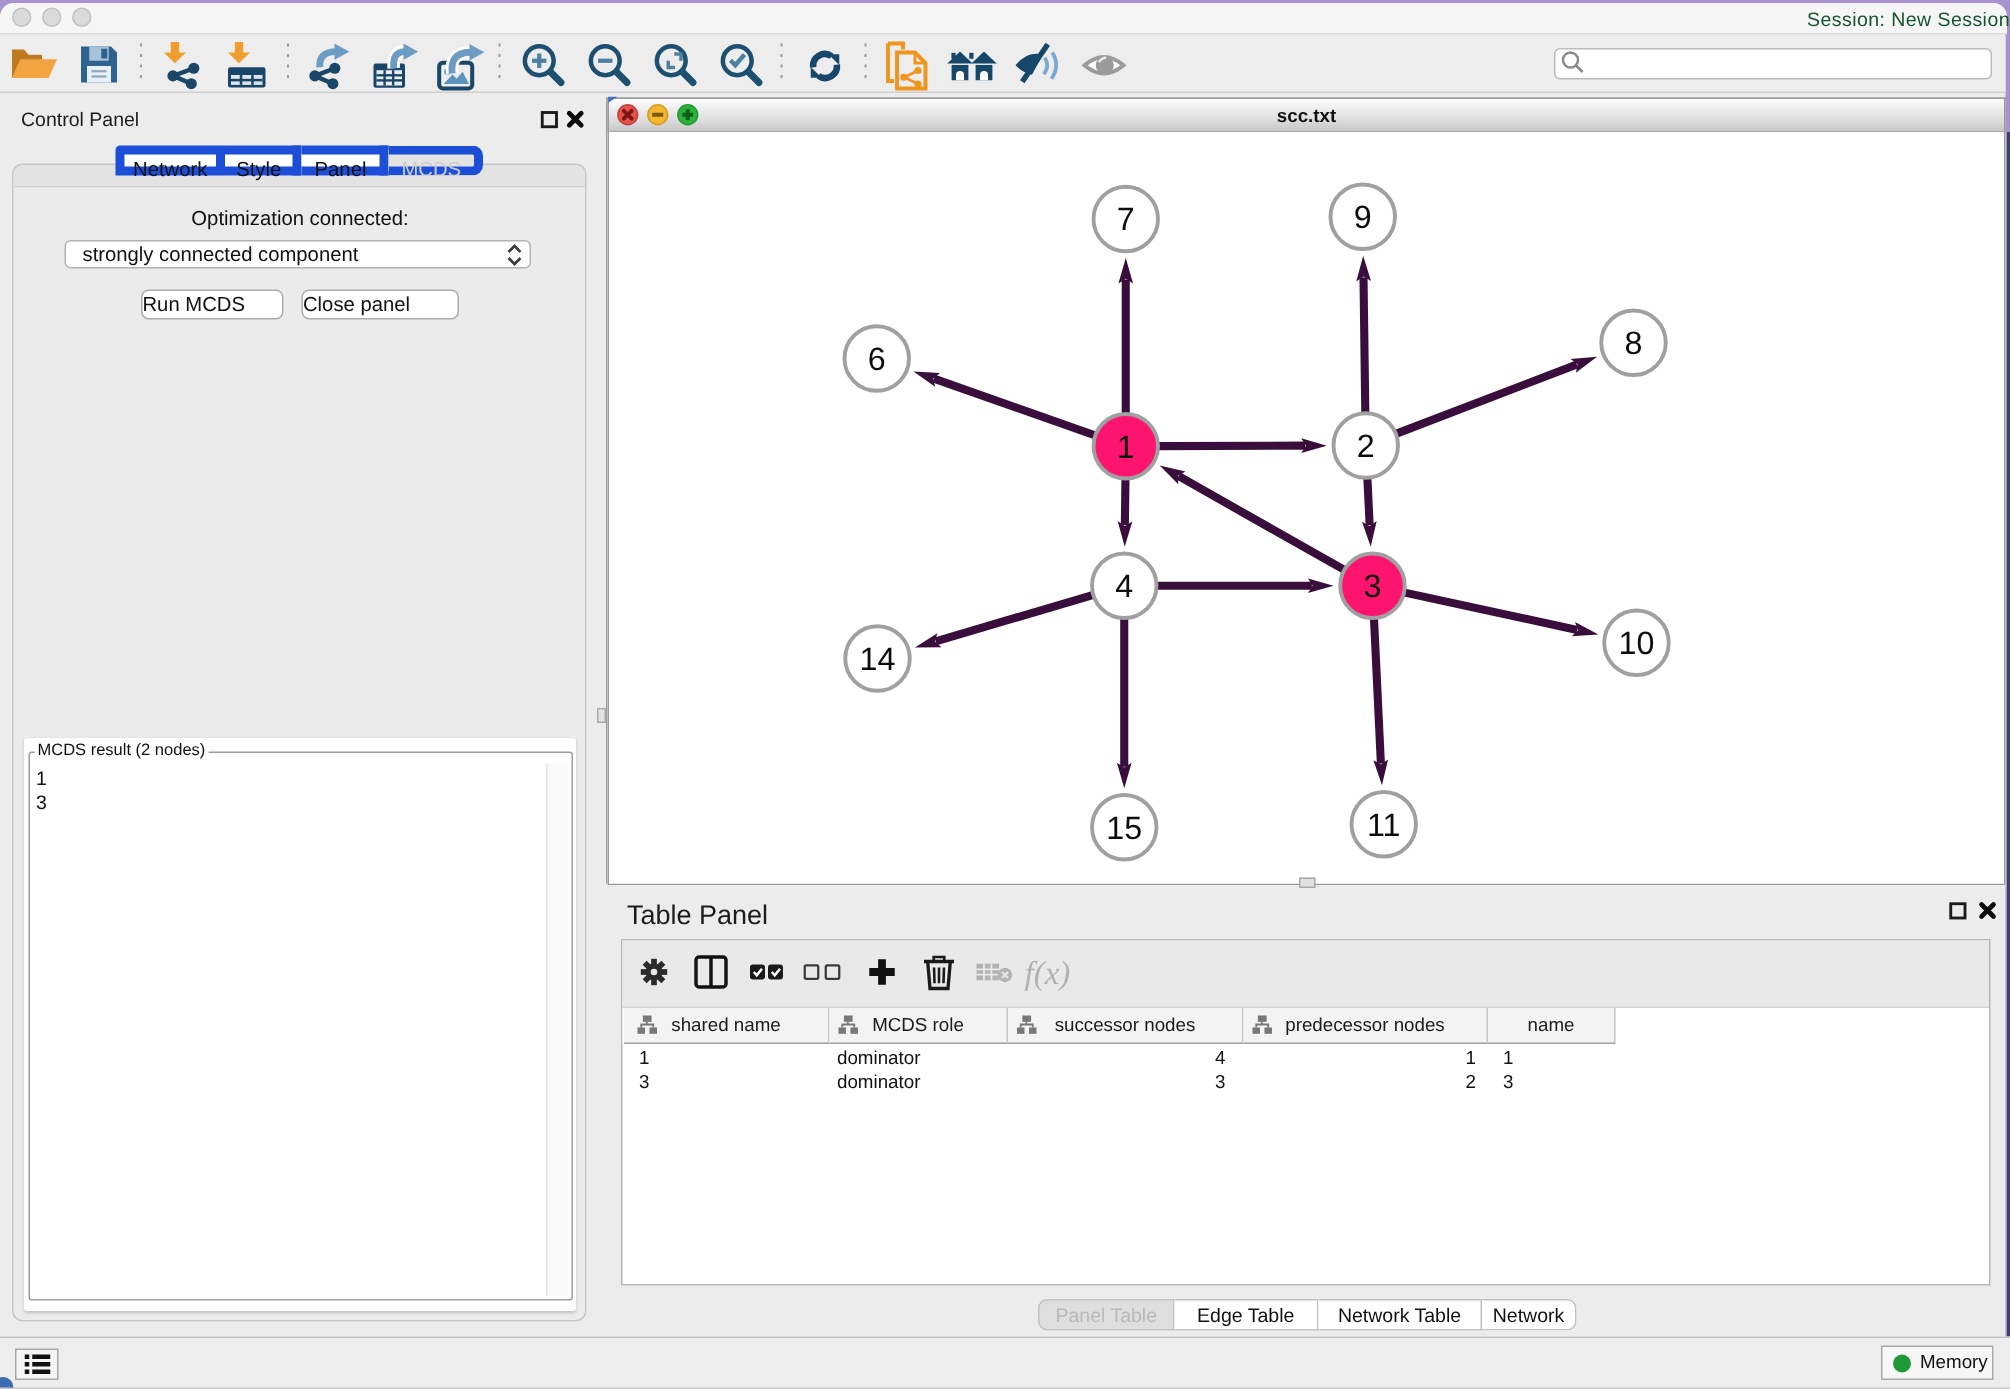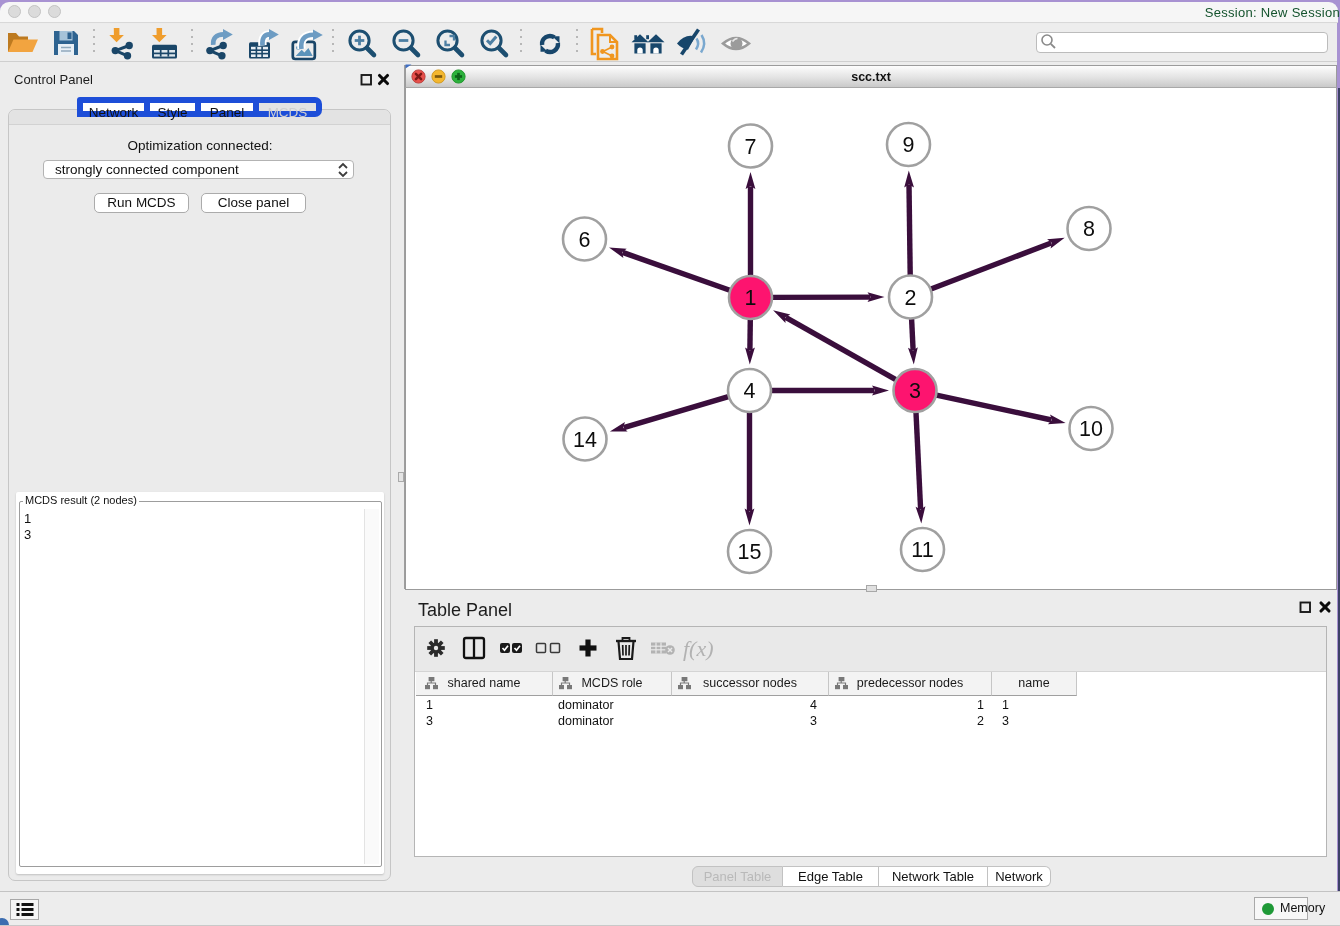--- a/index.html
+++ b/index.html
@@ -15,21 +15,21 @@
 #toolbar{left:0;top:24px;width:1337px;height:38px;background:#ededed;border-bottom:1px solid #cfcfcf}
 #searchbox{position:absolute;left:1036px;top:32px;width:292px;height:21px;background:#fff;border:1px solid #bcbcbc;border-radius:4px}
 
 #cpanel-title{left:14px;top:72px;font-size:13px;color:#1c1c1c}
 #cp-box{left:8px;top:109px;width:383px;height:772px;background:#ebebeb;border:1px solid #c6c6c6;border-radius:7px}
 #cp-topstrip{left:9px;top:110px;width:381px;height:15px;background:#e3e3e3;border-bottom:1px solid #d2d2d2;border-radius:7px 7px 0 0}
 .tab{position:absolute;top:97px;height:20px;background:#fff;border:6px solid #1d4ed8;font-size:13.5px;color:#111;text-align:center;line-height:19px}
 #tab-mcds{background:#e3e3e3;color:#cfcfcf;border-radius:0 7px 7px 0}
 #optlabel{left:0px;top:138px;width:400px;text-align:center;font-size:13.5px;color:#111}
 #selbox{left:43px;top:160px;width:311px;height:19px;background:#fff;border:1px solid #b3b3b3;border-radius:4px;font-size:13.5px;color:#111;line-height:17px;padding-left:11px}
-.btn{position:absolute;top:193px;height:20px;background:#fff;border:1px solid #ababab;border-radius:5px;font-size:13.5px;color:#111;text-align:center;line-height:18px}
+.btn{position:absolute;top:193px;height:20px;background:#fff;border:1px solid #ababab;border-radius:5px;font-size:13.5px;color:#111;line-height:18px}
 #fswrap{left:16px;top:492px;width:368px;height:382px;background:#fff;border-radius:2px;box-shadow:0 1px 2px rgba(0,0,0,0.18)}
 #fieldset{left:19px;top:501px;width:363px;height:366px;border:1px solid #9d9d9d;border-radius:2px}
 #fslegend{left:23px;top:494px;background:#ffffff;padding:0 2px;font-size:11px;color:#111}
 #fstext{left:21px;top:508px;width:359px;height:357px;background:#fff;font-size:13px;color:#111;line-height:16px;padding:3px 0 0 3px}
 #fsscroll{left:364px;top:509px;width:15px;height:355px;background:#fafafa;border-left:1px solid #e3e3e3}
 
 #vline{left:404px;top:65px;width:1px;height:524px;background:#9e9e9e}
 #vgrip{left:398px;top:472px;width:6px;height:10px;background:#e4e4e4;border:1px solid #aaa}
 
 #nframe{left:405px;top:65px;width:932px;height:525px;border:1px solid #9b9b9b;background:#fff}
@@ -44,21 +44,21 @@
 #tp-headrow{left:415px;top:672px;width:911px;height:24px;background:#fff}
 .hcell{position:absolute;top:672px;height:24px;background:#f3f3f3;border-right:1px solid #c6c6c6;border-bottom:1px solid #9f9f9f;font-size:12.5px;color:#1a1a1a;text-align:center;line-height:22px}
 .rtxt{position:absolute;font-size:12.5px;color:#111}
 
 .btab{position:absolute;top:866px;height:21px;background:#fff;border:1px solid #c2c2c2;font-size:13px;color:#111;text-align:center;line-height:19px}
 #btab-node{background:#dedede;color:#b9b9b9;border-radius:6px 0 0 6px}
 #btab-motifs{border-radius:0 6px 6px 0}
 
 #statusbar{left:0;top:891px;width:1340px;height:35px;background:#ededed;border-top:1px solid #c3c3c3}
 #listbtn{left:10px;top:899px;width:29px;height:21px;background:#f5f5f5;border:1px solid #a8a8a8}
-#membtn{left:1254px;top:897px;width:54px;height:23px;background:#f7f7f7;border:1px solid #a9a9a9;font-size:12.5px;color:#111;line-height:21px;padding-left:25px}
+#membtn{left:1254px;top:897px;width:75px;height:23px;background:#f7f7f7;border:1px solid #a9a9a9;font-size:12.5px;color:#111;line-height:21px;padding-left:25px}
 #memdot{left:1262px;top:903px;width:12px;height:12px;border-radius:50%;background:#1f9937}
 #bluedot{left:-5px;top:918px;width:14px;height:14px;border-radius:50%;background:#3c6db0}
 svg{display:block}
 </style></head>
 <body>
 <div class="abs" id="purpletop"></div>
 <div class="abs" id="purpleright"></div>
 <div class="abs" id="navycorner"></div>
 <div class="abs" id="titlebar"></div>
 <div class="light" style="left:8px"></div>

